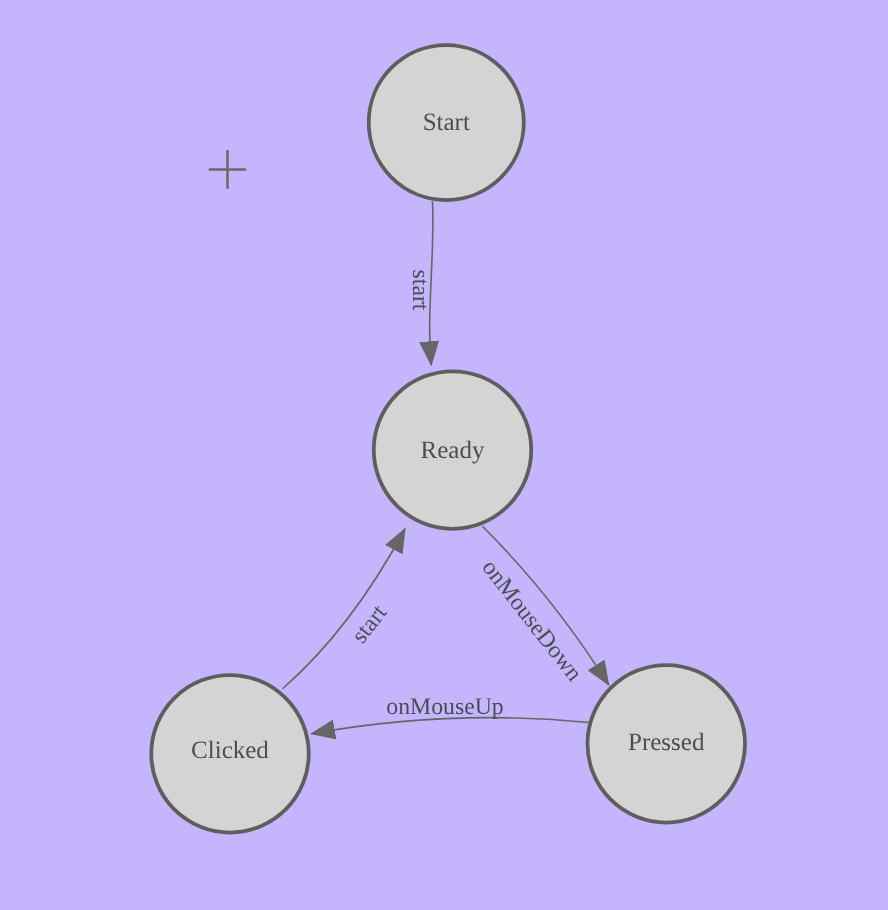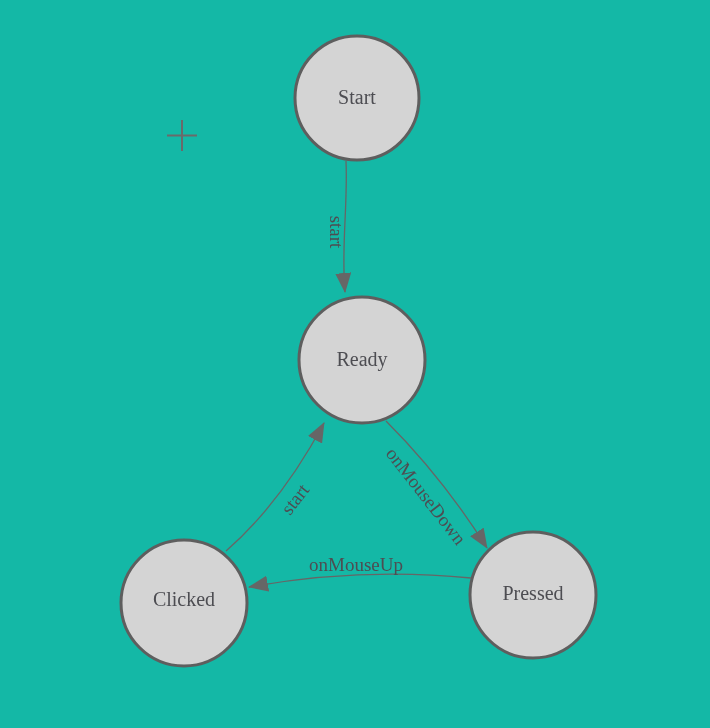--- a/index.html
+++ b/index.html
@@ -4,21 +4,21 @@
 <style>
   html, body {
     margin: 0;
     padding: 0;
     background: #ffffff;
   }
   .stage {
     position: relative;
     width: 710px;
     height: 728px;
-    background: #14b8a6;
+    background: #c4b5fd;
     overflow: hidden;
     font-family: "Liberation Serif", "DejaVu Serif", serif;
   }
   svg { display: block; }
   .node-circle {
     stroke: #5e5e5e;
     stroke-width: 3;
   }
   .node-label {
     font-family: "Liberation Serif", "DejaVu Serif", serif;

